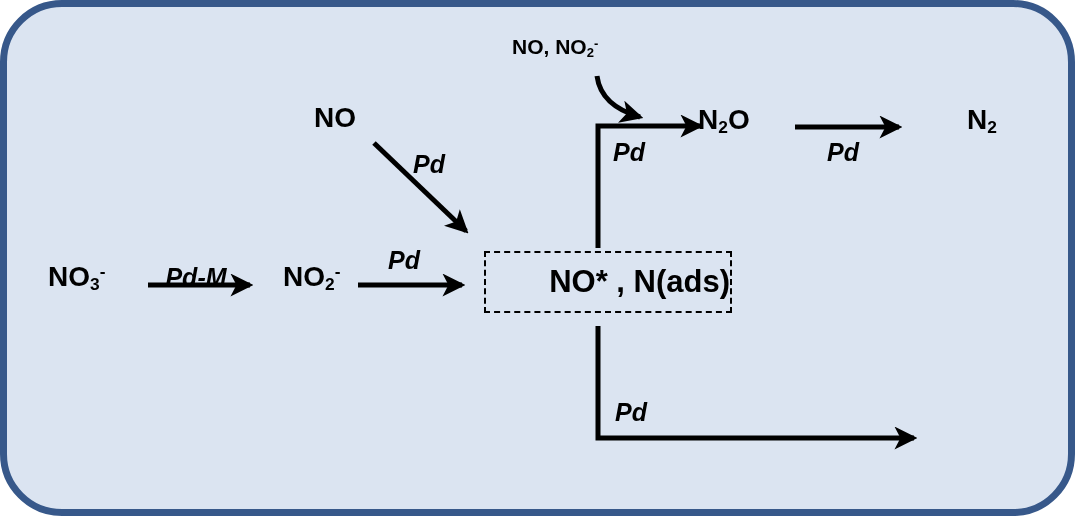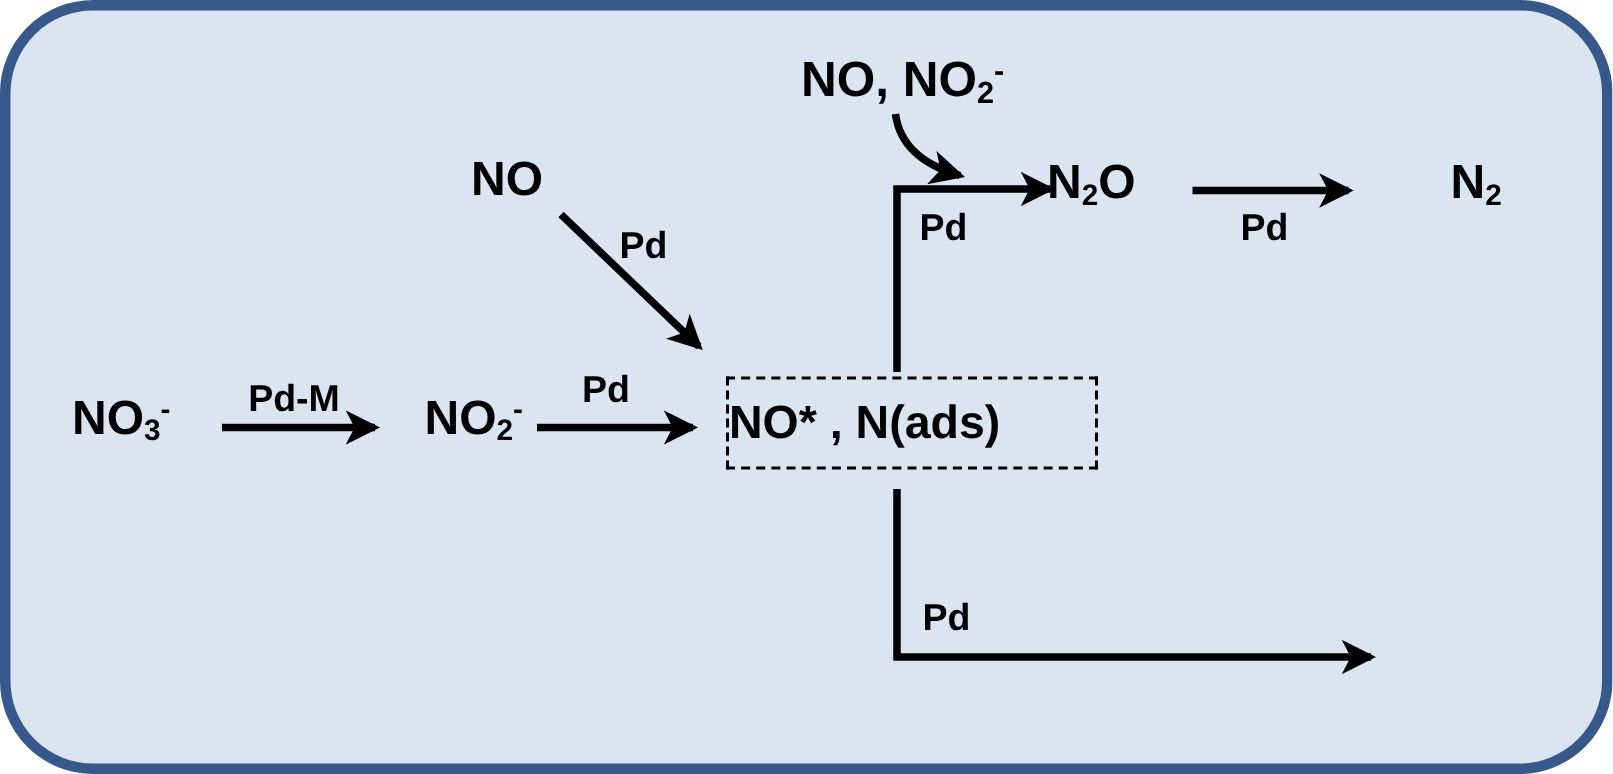--- a/index.html
+++ b/index.html
@@ -19,43 +19,44 @@
     box-sizing: border-box;
   }
   .arrows {
     position: absolute;
     left: 0; top: 0;
     width: 1075px; height: 516px;
   }
   .sp {
     position: absolute;
     font-weight: 700;
-    font-size: 32px;
+    font-size: 28px;
     line-height: 1.05;
     white-space: nowrap;
   }
   .sp sub { font-size: .62em; vertical-align: -0.22em; line-height: 0; }
   .sp sup { font-size: .62em; vertical-align: 0.5em;  line-height: 0; }
   .cat {
     position: absolute;
+    font-style: italic;
     font-weight: 700;
     font-size: 25px;
     line-height: 1;
     white-space: nowrap;
   }
   .cat.ctr { text-align: center; }
   .adsbox {
     position: absolute;
     left: 484px; top: 251px;
     width: 248px; height: 62px;
     box-sizing: border-box;
     border: 2px dashed #000;
     display: flex;
     align-items: center;
-    justify-content: flex-start;
+    justify-content: flex-end;
     font-weight: 700;
     font-size: 31px;
     white-space: nowrap;
   }
 </style>
 </head>
 <body>
 
 <div class="wrap">
   <div class="panel"></div>
@@ -74,35 +75,35 @@
       <path d="M597,76 Q601,106 640,117" marker-end="url(#ah)"></path>
       <path d="M795,127 L899,127" marker-end="url(#ah)"></path>
       <path d="M598,326 L598,438 L914,438" marker-end="url(#ah)"></path>
     </g>
   </svg>
 
   <div class="sp" style="left:48px; top:262px">
     <span>NO</span><sub>3</sub><sup>-</sup>
   </div>
 
-  <div class="cat ctr" style="left:146px; top:254px; width:100px">Pd-M</div>
+  <div class="cat ctr" style="left:146px; top:265px; width:100px">Pd-M</div>
 
   <div class="sp" style="left:283px; top:262px">
     <span>NO</span><sub>2</sub><sup>-</sup>
   </div>
 
   <div class="cat ctr" style="left:354px; top:248px; width:100px">Pd</div>
 
   <div class="sp" style="left:314px; top:103px">
     <span>NO</span>
   </div>
 
   <div class="cat ctr" style="left:399px; top:152px; width:60px">Pd</div>
 
-  <div class="sp" style="left:534px; top:36px; font-size:33px">
+  <div class="sp" style="left:512px; top:36px; font-size:21px">
     <span>NO, NO</span><sub>2</sub><sup>-</sup>
   </div>
 
   <div class="adsbox">
     <span>NO* , N(ads)</span>
   </div>
 
   <div class="cat" style="left:613px; top:140px">Pd</div>
 
   <div class="sp" style="left:698px; top:105px">

